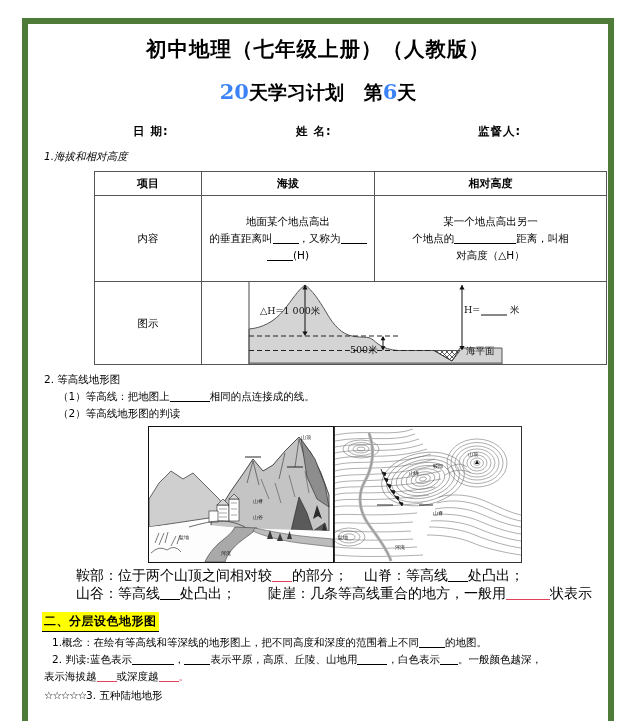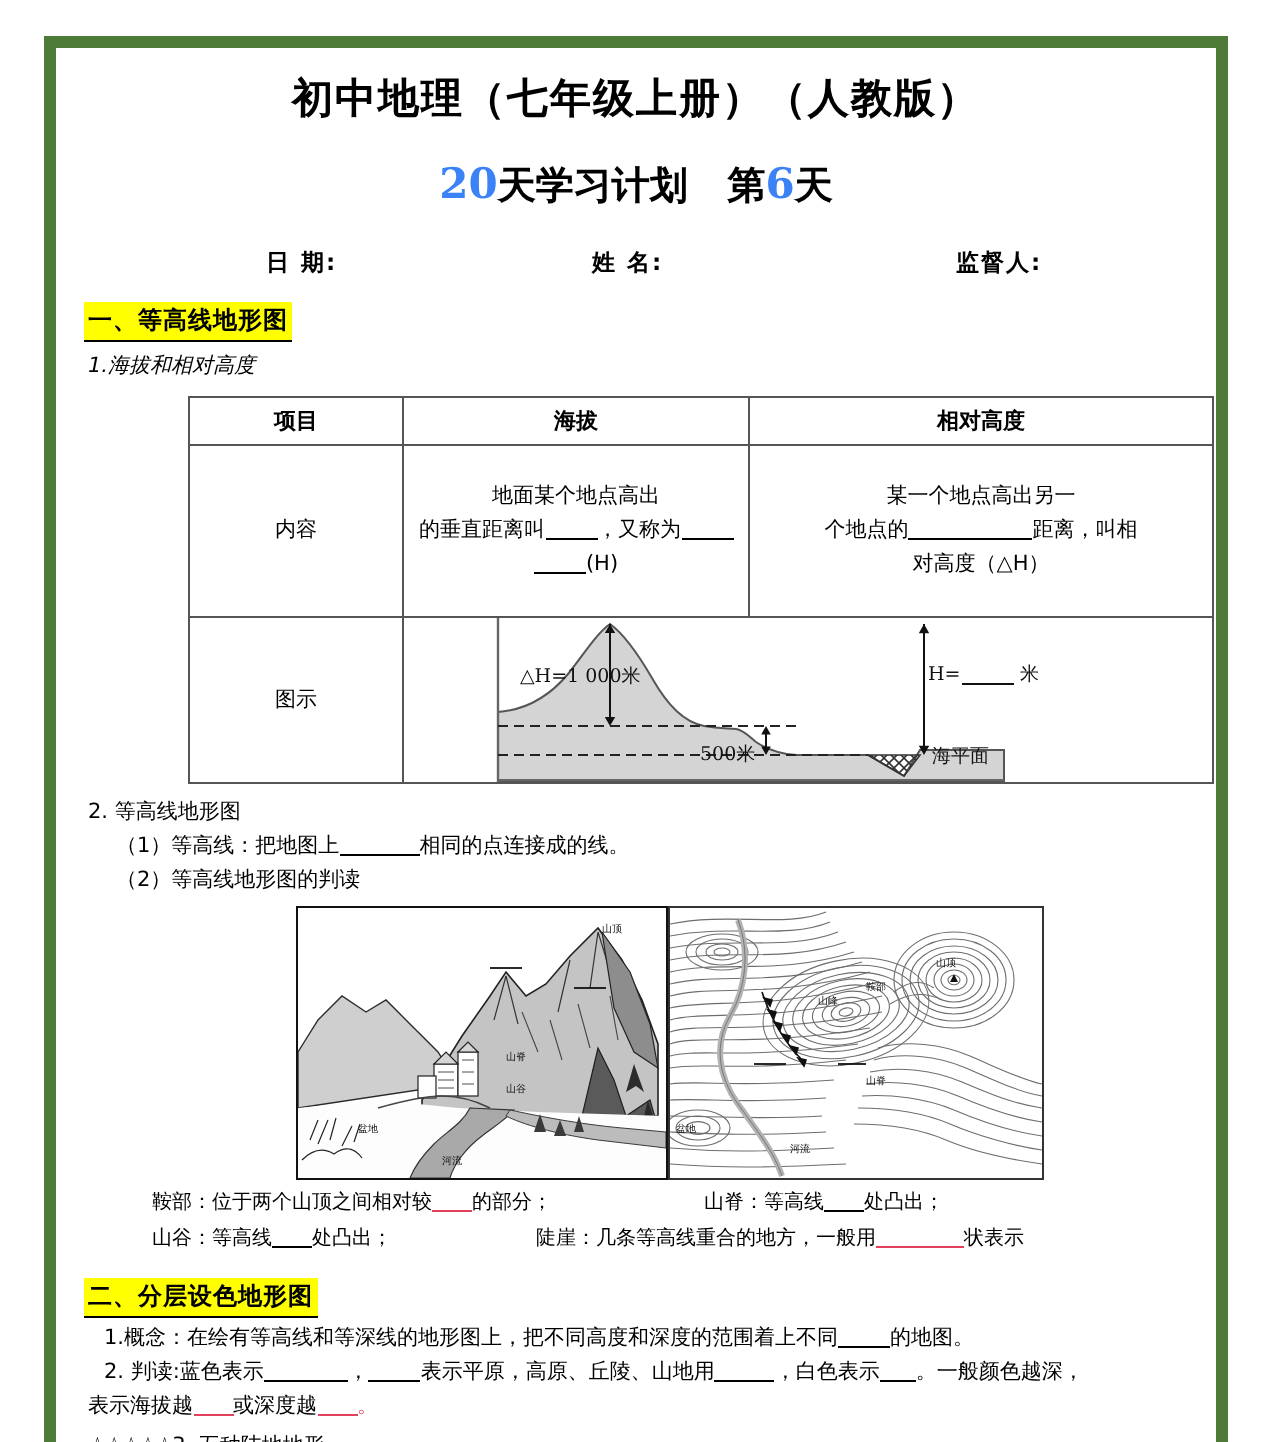--- a/index.html
+++ b/index.html
@@ -134,25 +134,25 @@
     background: #fff;
     overflow: hidden;
   }
   #pic-landscape { left: 120px; width: 184px; height: 135px; }
   #pic-contour   { left: 306px; width: 186px; height: 135px; border-color:#333; }
 
   
   .two-col {
     position: relative;
     height: 18px;
-    font-size: 10px;
+    font-size: 14px;
     white-space: nowrap;
   }
   .two-col .left  { position:absolute; left: 48px; }
-  .two-col .right { position:absolute; left: 324px; }
+  .two-col .right { position:absolute; left: 336px; }
   .two-col .right2{ position:absolute; left: 240px; }
 
   .cut-line {
     margin-left: 16px;
     font-size: 10.5px;
     white-space: nowrap;
   }
   .star { letter-spacing: -1px; }
 </style>
 </head>
@@ -166,23 +166,20 @@
     <div class="doc-subtitle">
       <span class="num">20</span><span>天学习计划</span>&nbsp;&nbsp;&nbsp;<span>第</span><span class="num">6</span><span>天</span>
     </div>
 
     <div class="meta-row">
       <span class="m m-date">日 期:</span>
       <span class="m m-name">姓 名:</span>
       <span class="m m-sup">监督人:</span>
     </div>
 
-    <div class="sec-head-wrap">
-      <span class="sec-head">一、等高线地形图</span>
-    </div>
 
     <div class="body-line" style="margin-top:4px;font-style:italic;">1.海拔和相对高度</div>
 
     <table class="info">
       <colgroup>
           <col class="c1">
           <col class="c2">
           <col class="c3">
         </colgroup>
       <tbody>

